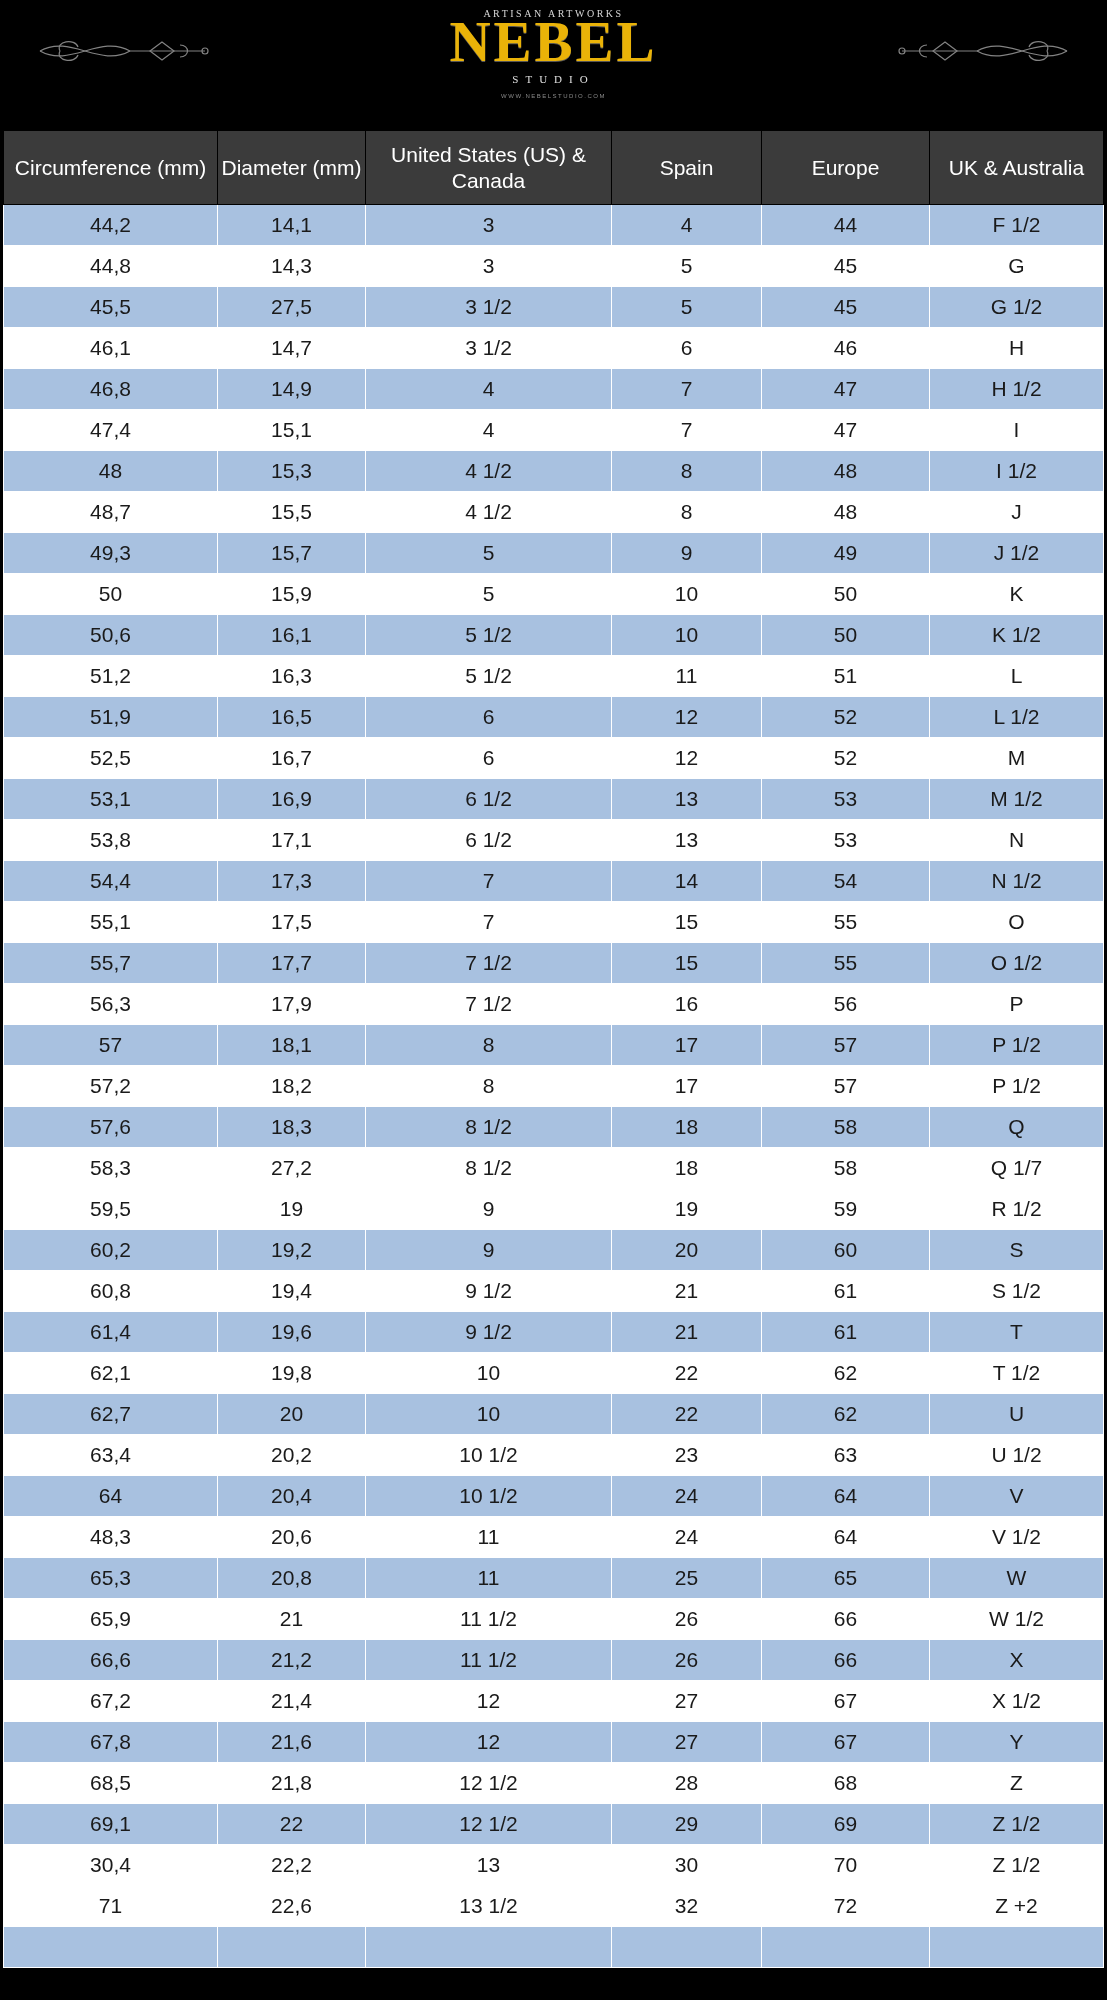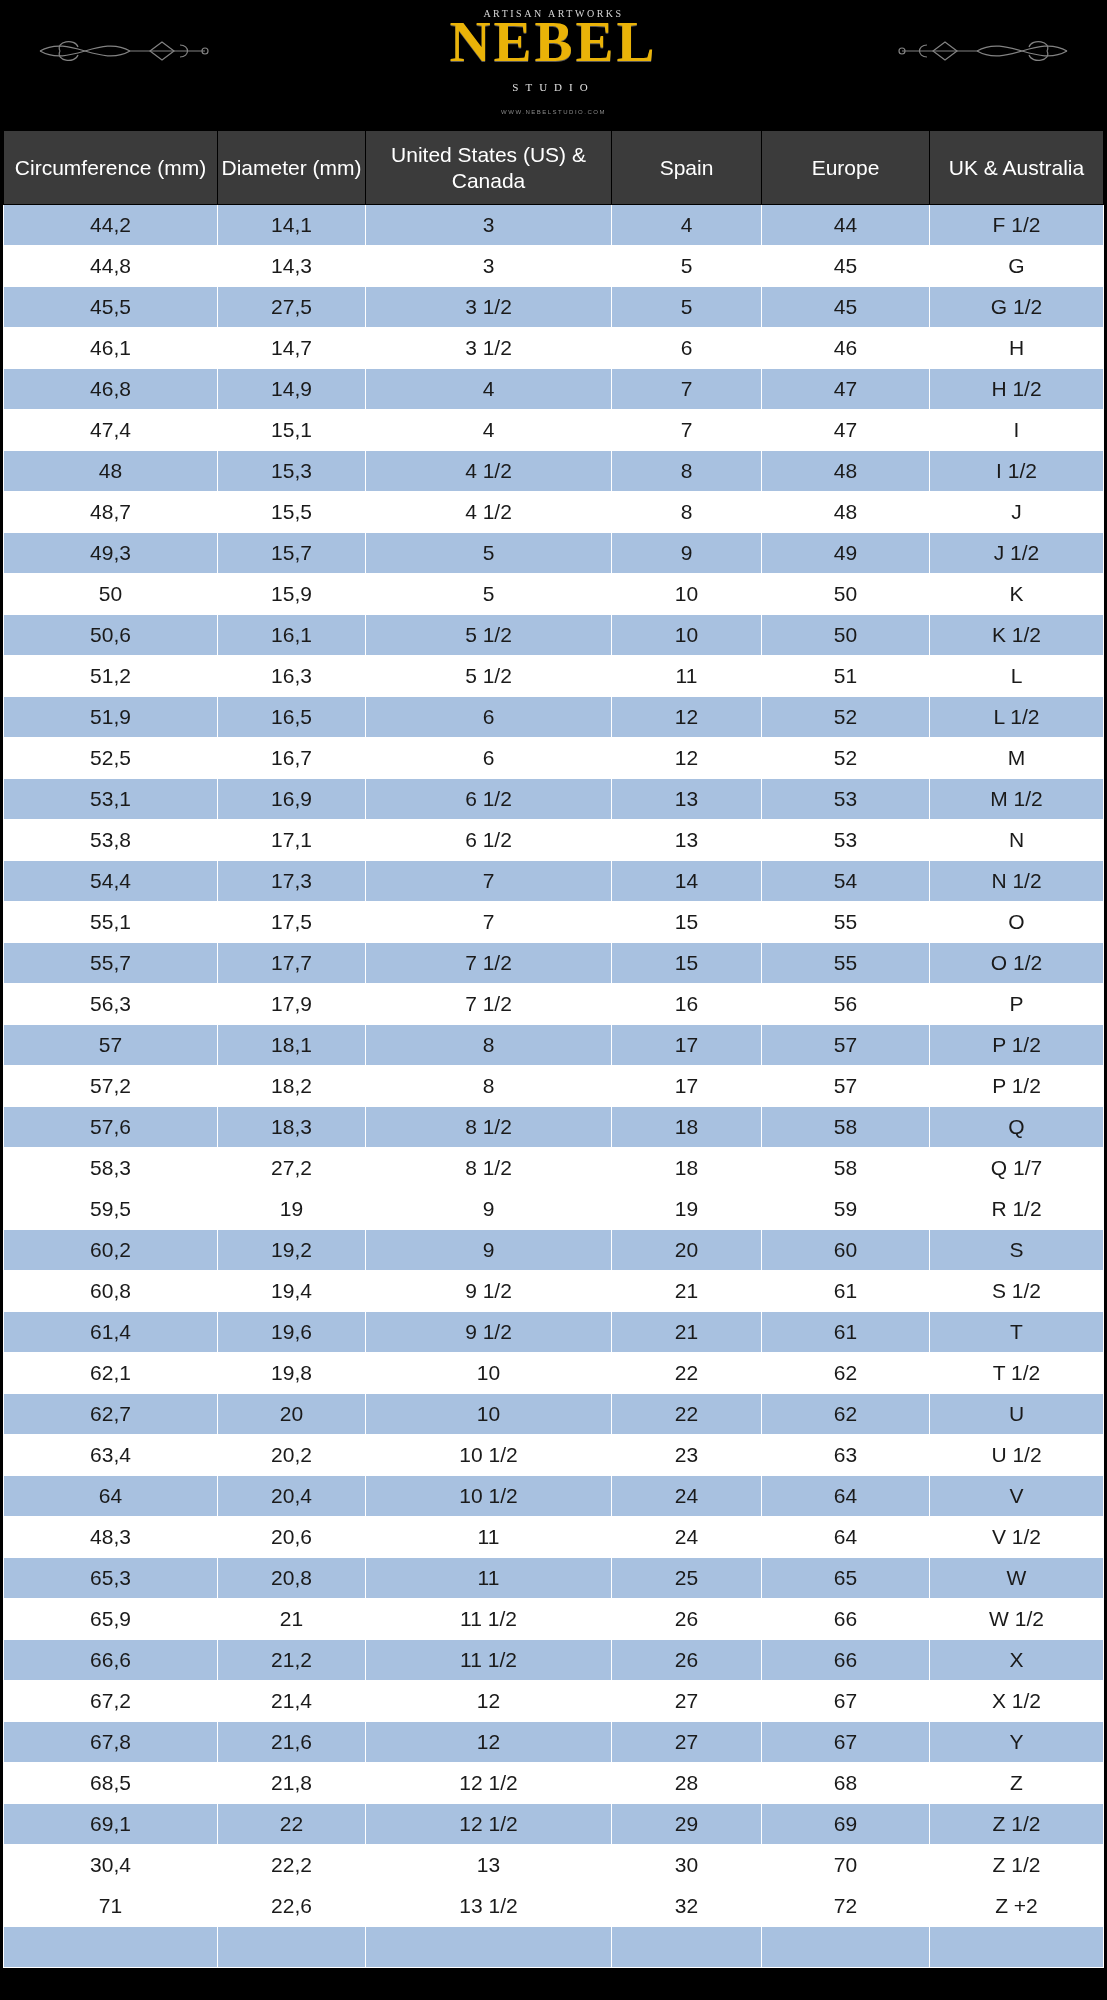--- a/index.html
+++ b/index.html
@@ -48,21 +48,21 @@
     line-height: 46px;
     color: #eab308;
     margin: 0;
     text-shadow: 0 1px 0 #555;
   }
   .logo-sub {
     font-family: "Liberation Serif", serif;
     font-size: 11px;
     letter-spacing: 7px;
     color: #e0e0e0;
-    margin: 16px;
+    margin: 8px;
     text-transform: uppercase;
   }
   .logo-url {
     font-family: "Liberation Sans", sans-serif;
     font-size: 6px;
     letter-spacing: 1.5px;
     color: #8a8a8a;
     margin-top: 3px;
     text-transform: uppercase;
   }

